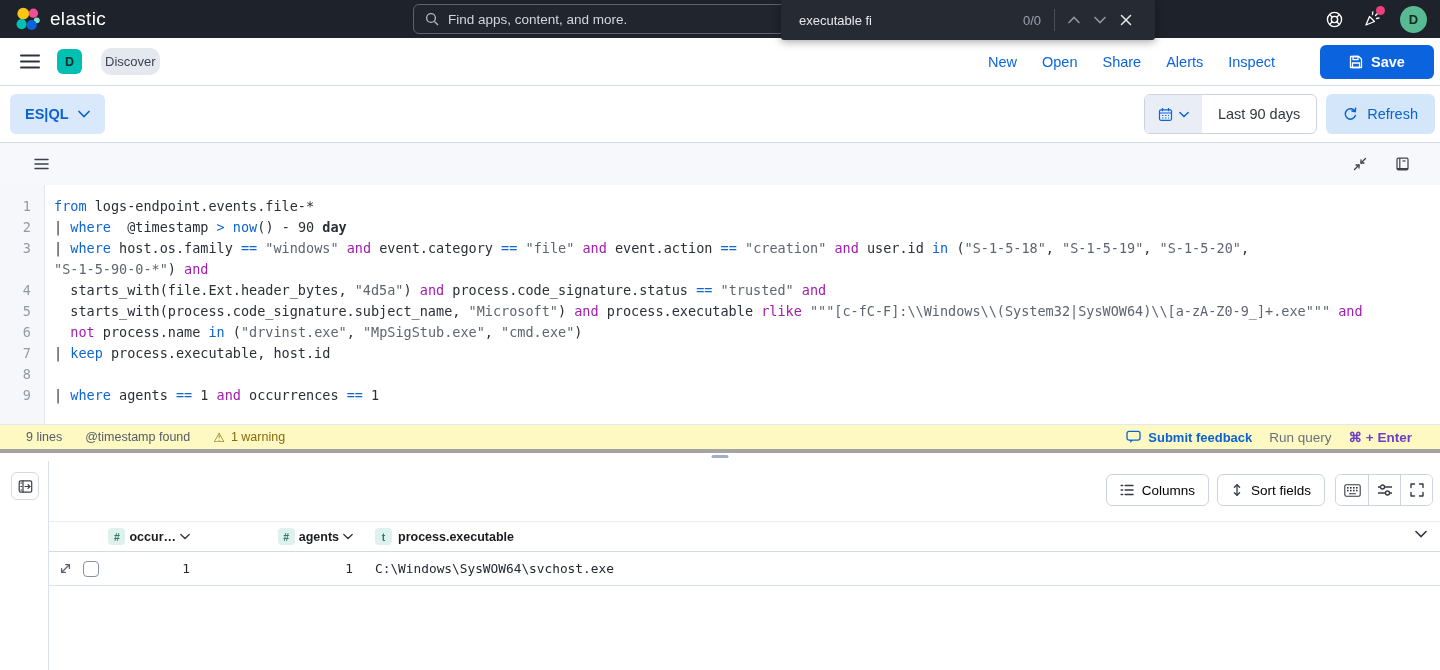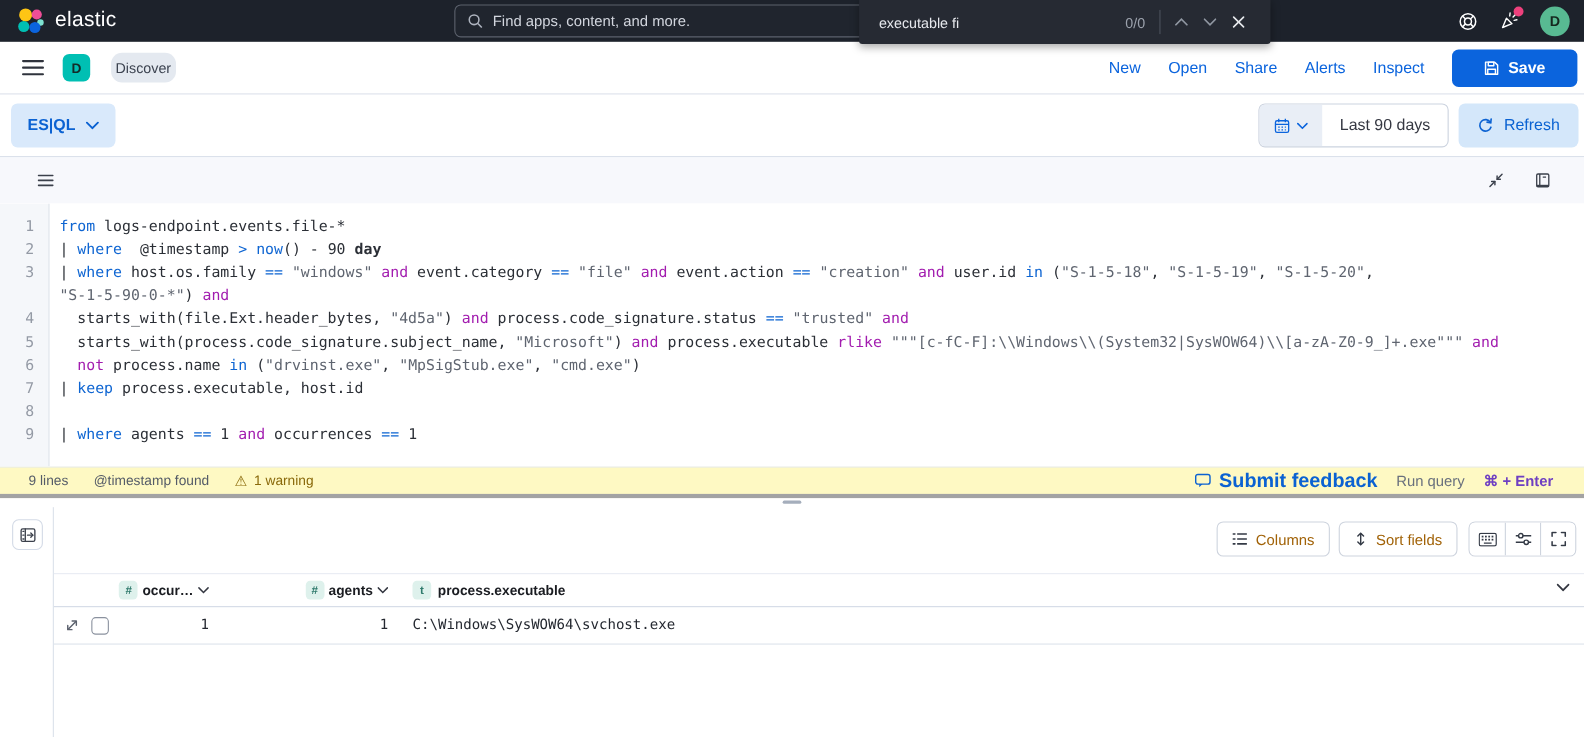--- a/index.html
+++ b/index.html
@@ -34,21 +34,21 @@
   .findbar .vdiv { width:1px; height:22px; background:#4b515c; margin-right:6px; }
   .find-btn { width:26px; height:26px; display:flex; align-items:center; justify-content:center; }
   
   .toolbar { height:48px; background:#fff; border-bottom:1px solid #d3dae6;
     display:flex; align-items:center; padding:0 6px 0 20px; }
   .space-badge { width:25px; height:25px; border-radius:6px; background:#00bfb3; color:#132b27;
     display:flex; align-items:center; justify-content:center; font-size:12.5px; font-weight:700; margin:0 19px 0 17px; }
   .breadcrumb { background:#e4e9f0; color:#3c4350; font-size:13px; padding:6px 4px; border-radius:10px; }
   .toolbar-right { margin-left:auto; display:flex; align-items:center; gap:25px; }
   .top-link { color:#0b64dd; font-size:14.5px; font-weight:500; cursor:pointer; }
-  .save-btn { margin-left:0; height:34px; min-width:114px; background:#0b64dd; color:#fff; border:none;
+  .save-btn { margin-left:20px; height:34px; min-width:114px; background:#0b64dd; color:#fff; border:none;
     border-radius:6px; display:flex; align-items:center; justify-content:center; gap:8px;
     font-size:14.5px; font-weight:600; font-family:inherit; }
   
   .querybar { height:57px; background:#fff; border-bottom:1px solid #d3dae6;
     display:flex; align-items:center; padding:0 5px 0 10px; }
   .esql-btn { height:40px; padding:0 15px; border-radius:6px; background:#d9e9fb; color:#0b62d2;
     font-weight:700; font-size:14.5px; display:flex; align-items:center; gap:9px; border:none; font-family:inherit; }
   .qspacer { flex:1; }
   .datepicker { display:flex; height:40px; border:1px solid #ccd3df; border-radius:6px; overflow:hidden; background:#fff; }
   .dp-cal { width:57px; background:#e9eef6; display:flex; align-items:center; justify-content:center; gap:6px; }
@@ -70,39 +70,39 @@
   .tok-s { color:#5f6570; }
   .tok-l { color:#a21caf; }
   .tok-d { color:#2b2f36; }
   .tok-b { color:#2b2f36; font-weight:700; }
   .editor-foot { height:29px; background:#fef9c3; border-top:1px solid #e2e7f0; border-bottom:4px solid #a3a3a3;
     display:flex; align-items:center; justify-content:space-between; padding:0 28px 0 26px; font-size:12.5px; color:#555c68; }
   .ef-left { display:flex; align-items:center; gap:23px; }
   .warning { color:#8a6a0b; display:flex; align-items:center; gap:6px; }
   .warn-glyph { font-size:13px; }
   .ef-right { display:flex; align-items:center; gap:17px; }
-  .feedback { color:#0b62d2; font-weight:600; font-size:18px; display:flex; align-items:center; gap:7px; }
+  .feedback { color:#0b62d2; font-weight:600; font-size:13px; display:flex; align-items:center; gap:7px; }
   .runquery { color:#69707d; font-size:13.5px; }
   .shortcut { color:#6e3fc2; font-weight:600; font-size:13.5px; }
   
   .splitter { position:relative; height:8px; background:#fff; }
   .splitter .handle { position:absolute; left:50%; top:2px; transform:translateX(-50%);
     width:17px; height:3px; border-radius:2px; background:#a5aebc; }
   
   .results { display:flex; height:210px; }
   .results-side { flex:0 0 49px; border-right:1px solid #dbe1ea; padding:11px 0 0 11px; }
   .side-btn { width:28px; height:28px; border:1px solid #d3dae6; border-radius:6px; background:#fff;
     display:flex; align-items:center; justify-content:center; color:#3b404b; }
   .results-main { flex:1; min-width:0; }
   .hits-row { display:flex; align-items:center; justify-content:space-between; padding:13px 13px 0 15px; }
   .hits { font-size:15.5px; color:#16191f; }
   .hits b { font-weight:700; margin-right:4px; }
   .gear { color:#0b64dd; font-size:19px; line-height:1; }
   .grid-toolbar { display:flex; justify-content:flex-end; align-items:center; gap:8px; padding:13px 7px 7px 0; }
-  .gt-btn { height:32px; border:1px solid #ced4de; border-radius:6px; background:#fff; color:#a16207;
+  .gt-btn { height:32px; border:1px solid #ced4de; border-radius:6px; background:#fff; color:#000000;
     display:flex; align-items:center; gap:8px; padding:0 13px; font-size:13.5px; font-weight:500; font-family:inherit; }
   .gt-group { display:flex; height:32px; border:1px solid #ced4de; border-radius:6px; overflow:hidden; margin-left:2px; }
   .gt-seg { width:32px; display:flex; align-items:center; justify-content:center; background:#fff; color:#343a46; border:none; }
   .gt-seg + .gt-seg { border-left:1px solid #ced4de; }
   .table-head { position:relative; display:grid; grid-template-columns:53px 94px 163px 1fr; height:31px;
     margin-top:8px; border-top:1px solid #e8ecf3; border-bottom:1px solid #d3dae6; align-items:center;
     font-size:12.5px; font-weight:700; color:#1a1c21; }
   .th-num { display:flex; align-items:center; justify-content:flex-end; gap:4px; padding-right:6px; }
   .th-text { display:flex; align-items:center; gap:6px; padding-left:16px; }
   .fbadge { width:17px; height:17px; border-radius:4px; background:#def1ec; color:#2f7a6c;

